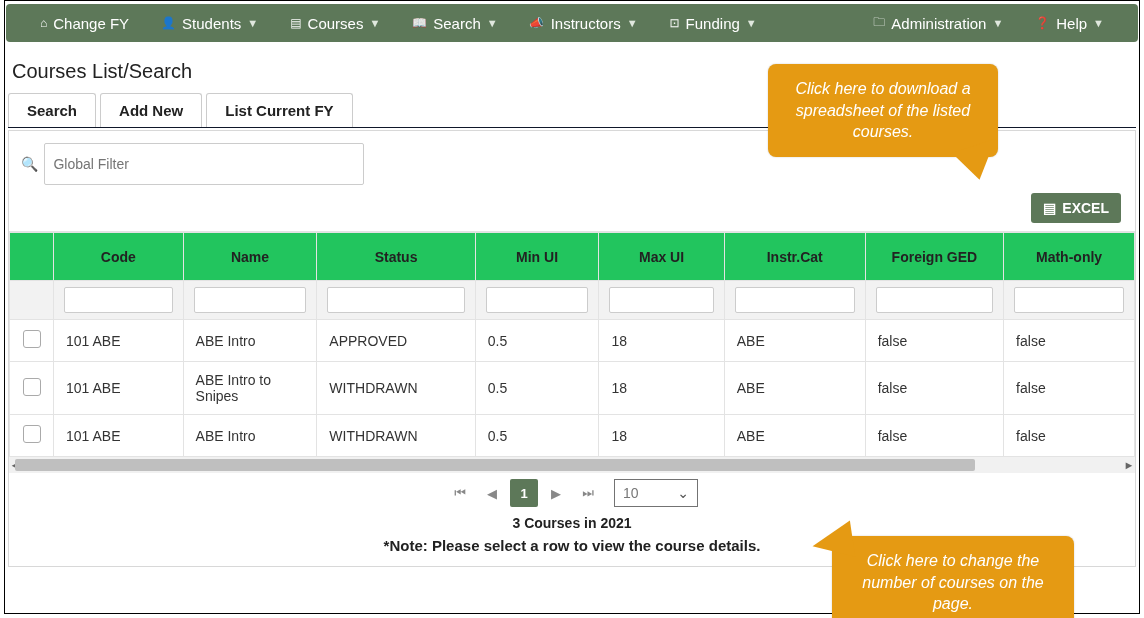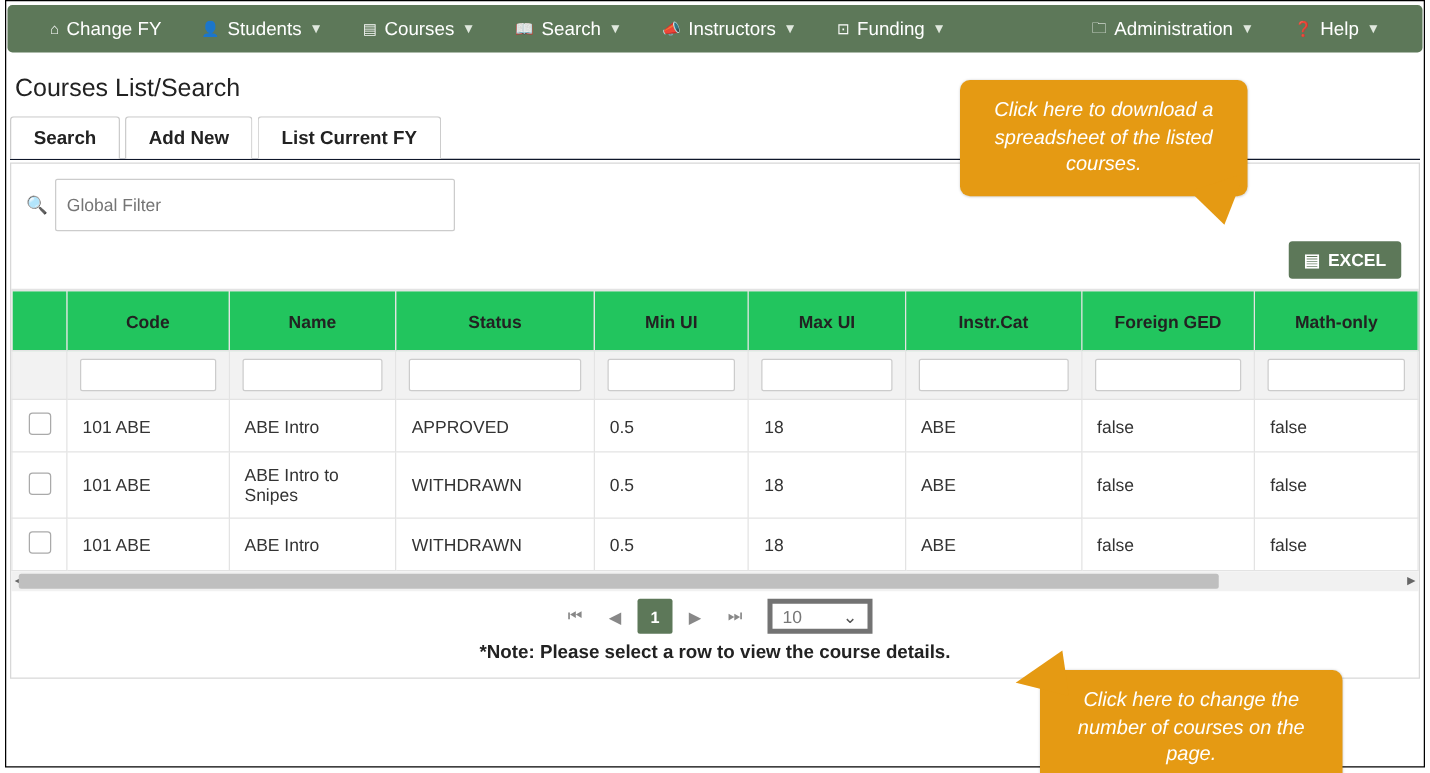--- a/index.html
+++ b/index.html
@@ -27,21 +27,21 @@
   td { color:#333; }
   .chk-cell { width:44px; text-align:center;}
   .chk { width:18px; height:18px; border:1px solid #aaa; border-radius:3px; display:inline-block;}
   .hscroll { height:16px; background:#f1f1f1; position:relative; }
   .hscroll-thumb { position:absolute; left:6px; top:2px; height:12px; width:960px; background:#bfbfbf; border-radius:2px; }
   .hscroll-arrow { position:absolute; top:0; width:16px; height:16px; color:#666; font-size:11px; display:flex;align-items:center;justify-content:center;}
   .hscroll-arrow.l{left:-2px;} .hscroll-arrow.r{right:-2px;}
   .pager { display:flex; align-items:center; justify-content:center; gap:4px; padding:6px 0 4px; }
   .pg-btn { width:28px; height:28px; display:flex; align-items:center; justify-content:center; color:#888; cursor:pointer; font-size:13px;}
   .pg-current { background:#5d7859; color:#fff; font-weight:700; border-radius:2px; }
-  .pg-size { margin-left:8px; border:4px solid #737373; height:28px; width:84px; display:flex; align-items:center; justify-content:space-between; padding:0 8px; color:#777; background:#fff; cursor:pointer;}
+  .pg-size { margin-left:8px; border:1px solid #737373; height:28px; width:84px; display:flex; align-items:center; justify-content:space-between; padding:0 8px; color:#777; background:#fff; cursor:pointer;}
   .summary { text-align:center; font-weight:700; color:#222; padding:4px 0; }
   .note { text-align:center; font-weight:700; color:#222; padding:2px 0 12px; font-size:15px;}
   
   .callout { position:absolute; background:#e59a13; color:#fff; font-weight:400; font-style:italic; font-size:16px; border-radius:8px; padding:14px 20px; text-align:center; box-shadow:0 0 2px rgba(0,0,0,.2); line-height:1.35; z-index:10; }
   .callout.tl { top:64px; left:768px; width:230px; }
   .callout.tl::after{ content:""; position:absolute; right:-4px; bottom:-22px; border-left:18px solid transparent; border-right:28px solid transparent; border-top:34px solid #e59a13; transform:rotate(-18deg); }
   .callout.br { top:536px; left:832px; width:242px; }
   .callout.br::after{ content:""; position:absolute; left:-16px; top:-18px; border-left:30px solid transparent; border-right:14px solid transparent; border-bottom:34px solid #e59a13; transform:rotate(14deg); }
   .frame { position:absolute; inset:0; border:1px solid #000; pointer-events:none; margin:0 4px 4px 4px;}
 </style>
@@ -189,17 +189,18 @@
     <span class="pg-btn">◀</span>
     <span class="pg-btn pg-current">1</span>
     <span class="pg-btn">▶</span>
     <span class="pg-btn">⏭</span>
     <span class="pg-size">
       <span>10</span>
       <span style="color:#555">⌄</span>
     </span>
   </div>
 
+  <div class="summary">3 Courses in 2021</div>
   <div class="note">*Note: Please select a row to view the course details.</div>
 </div>
 
 <div class="callout tl">Click here to download a spreadsheet of the listed courses.</div>
 <div class="callout br">Click here to change the number of courses on the page.</div>
 
 </body></html>

